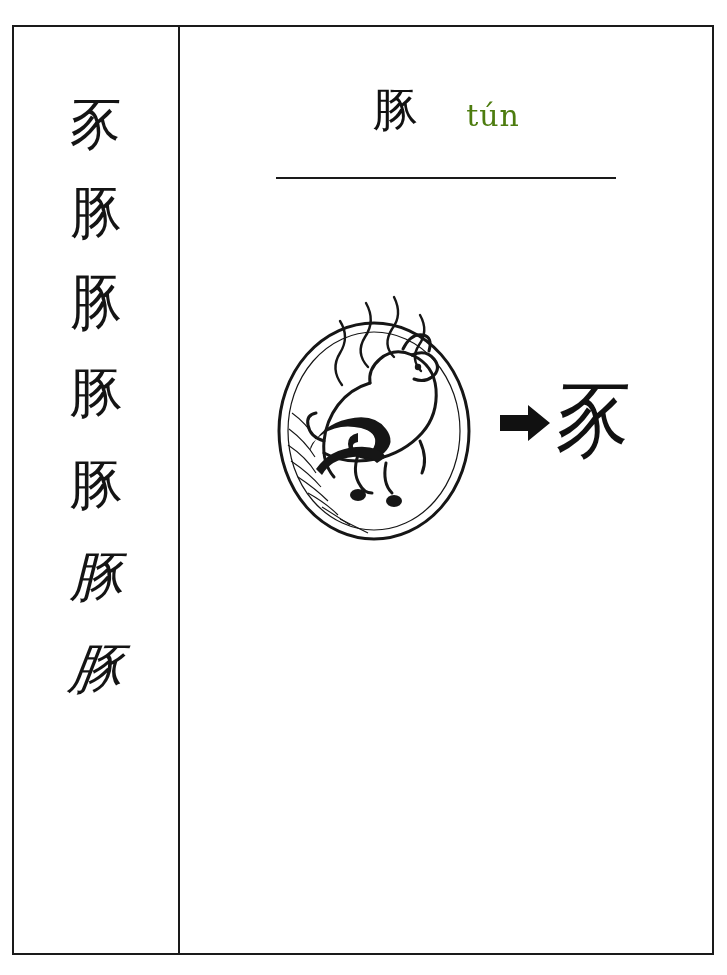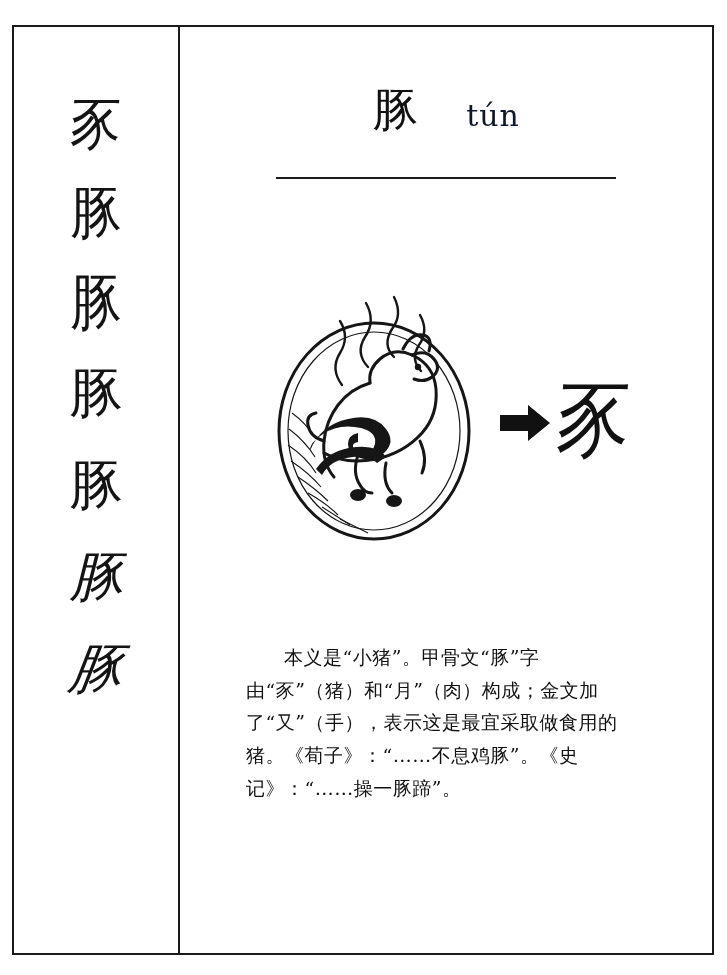--- a/index.html
+++ b/index.html
@@ -116,21 +116,21 @@
   }
   .headword {
     font-size: 46px;
     line-height: 1;
     color: #111111;
     font-family: "DejaVu Serif", "Liberation Serif", serif;
   }
   .pinyin {
     font-size: 30px;
     line-height: 1;
-    color: #0f172a;
+    color: #4d7c0f;
     font-family: "DejaVu Serif", "Liberation Serif", serif;
     letter-spacing: 1px;
   }
 
   .rule {
     margin: 18px auto 0 auto;
     width: 340px;
     height: 0;
     border-top: 2px solid #1a1a1a;
   }
@@ -266,16 +266,15 @@
 
       <div class="arrow-icon">
         <svg width="54" height="40" viewBox="0 0 54 40" xmlns="http://www.w3.org/2000/svg">
           <path d="M2 12 L30 12 L30 2 L52 20 L30 38 L30 28 L2 28 Z" fill="#111111"></path>
         </svg>
       </div>
 
       <div class="derived-glyph">豕</div>
     </div>
 
-    <div class="explanation">本义是“小猪”。甲骨文“豚”字由“豕”（猪）和“月”（肉）构成；金文加了“又”（手），表示这是最宜采取做食用的猪。《荀子》：“……不息鸡豚”。《史记》：“……操一豚蹄”。</div>
 
   </div>
 </div>
 
 </body></html>

